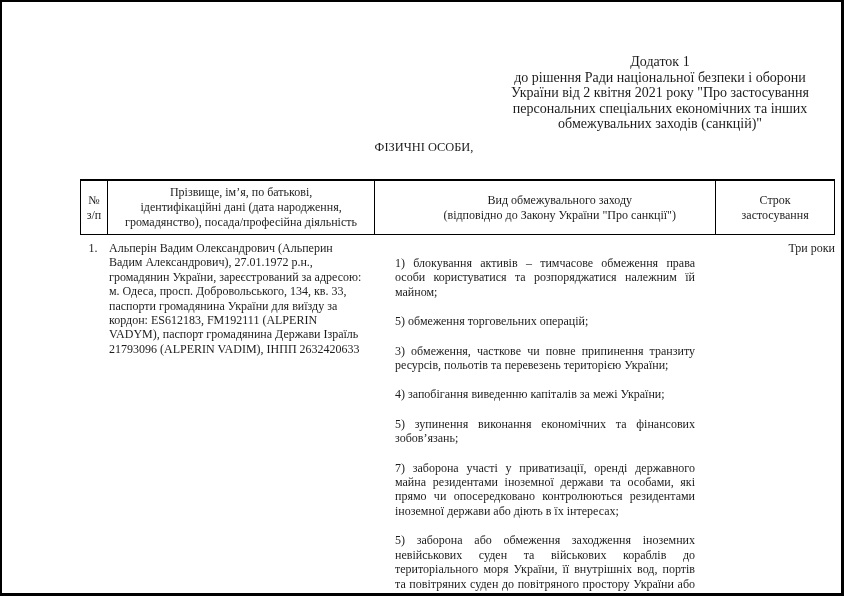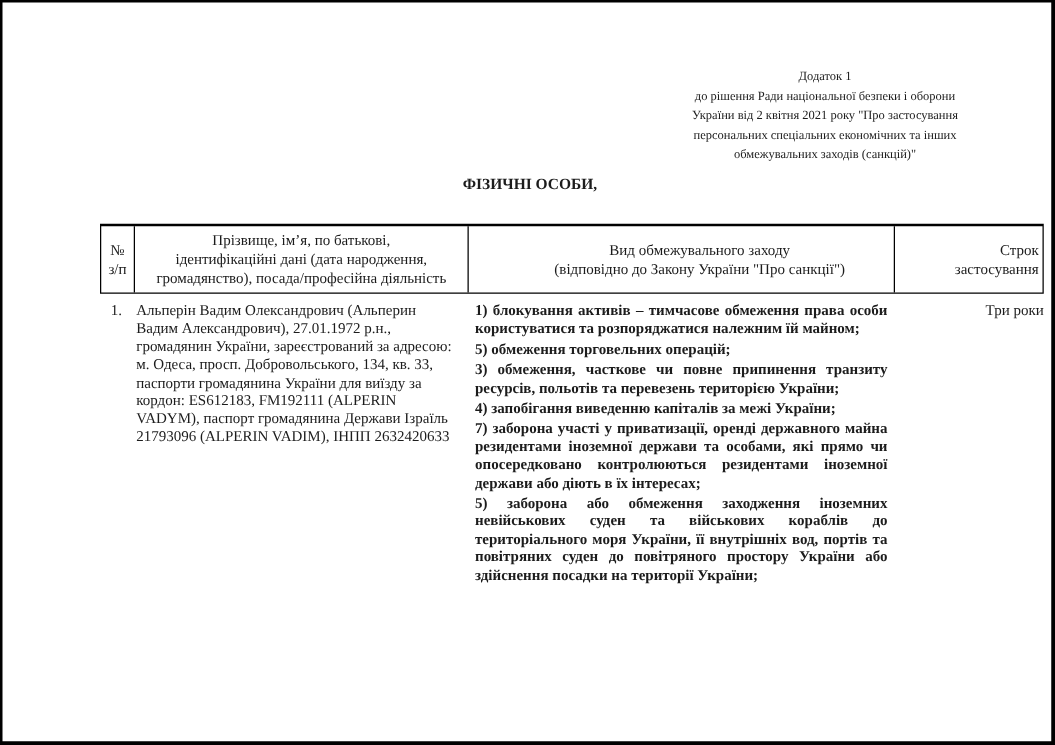--- a/index.html
+++ b/index.html
@@ -21,32 +21,31 @@
     color: #1c1c1c;
   }
   .pre-lines { white-space: pre-line; }
 
   .appendix {
     position: absolute;
     top: 52px;
     left: 498px;
     width: 320px;
     text-align: center;
-    font-size: 10px;
+    font-size: 14px;
     line-height: 15.6px;
   }
   .doc-title {
     position: absolute;
     top: 137px;
     left: 78px;
     width: 688px;
     text-align: center;
     font-size: 12.4px;
     line-height: 16px;
-    font-weight: bold;
   }
   .sanctions-table {
     position: absolute;
     top: 177px;
     left: 78px;
     width: 755px;
   }
   .thead {
     display: flex;
     box-sizing: border-box;
@@ -61,32 +60,32 @@
     justify-content: center;
     text-align: center;
     font-size: 12px;
     line-height: 15px;
     padding: 4px 3px;
   }
   .th + .th { border-left: 1.4px solid #000000; }
   .col-num  { width: 26px; }
   .col-name { width: 268px; }
   .col-measure { width: 342px; padding-left: 32px; }
-  .col-term { width: 119px; text-align: right; }
+  .col-term { width: 119px; }
 
   .tbody { display: flex; }
   .td {
     box-sizing: border-box;
     font-size: 12px;
     line-height: 14.4px;
   }
   .td-num  { width: 26px;  text-align: center; padding-top: 6px; }
   .td-name { width: 268px; padding: 6px 9px 0 3px; }
   .td-measures { width: 342px; padding: 6px 6px 0 6px; text-align: justify; }
-  .td-measures p { margin: 0; font-weight: bold; }
+  .td-measures p { margin: 15px; }
   .td-measures p + p { margin-top: 2px; }
   .td-term { width: 119px; text-align: right; padding-top: 6px; }
 </style>
 </head>
 <body>
 
 <div class="frame">
 
   <div class="appendix pre-lines">Додаток 1
 до рішення Ради національної безпеки і оборони
@@ -113,20 +112,21 @@
     </div>
 
     <div class="tbody">
       <div class="td td-num">1.</div>
       <div class="td td-name">Альперін Вадим Олександрович (Альперин Вадим Александрович), 27.01.1972 р.н., громадянин України, зареєстрований за адресою: м. Одеса, просп. Добровольського, 134, кв. 33, паспорти громадянина України для виїзду за кордон: ES612183, FM192111 (ALPERIN VADYM), паспорт громадянина Держави Ізраїль 21793096 (ALPERIN VADIM), ІНПП 2632420633</div>
       <div class="td td-measures">
           <p>1) блокування активів – тимчасове обмеження права особи користуватися та розпоряджатися належним їй майном;</p>
           <p>5) обмеження торговельних операцій;</p>
           <p>3) обмеження, часткове чи повне припинення транзиту ресурсів, польотів та перевезень територією України;</p>
           <p>4) запобігання виведенню капіталів за межі України;</p>
+          <p>5) зупинення виконання економічних та фінансових зобов’язань;</p>
           <p>7) заборона участі у приватизації, оренді державного майна резидентами іноземної держави та особами, які прямо чи опосередковано контролюються резидентами іноземної держави або діють в їх інтересах;</p>
           <p>5) заборона або обмеження заходження іноземних невійськових суден та військових кораблів до територіального моря України, її внутрішніх вод, портів та повітряних суден до повітряного простору України або здійснення посадки на території України;</p>
         </div>
       <div class="td td-term">Три роки</div>
     </div>
 
   </div>
 </div>
 
 </body></html>

